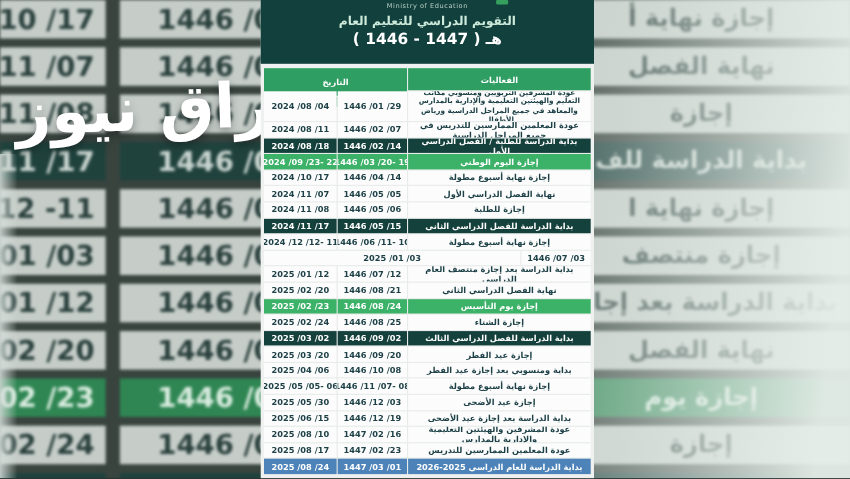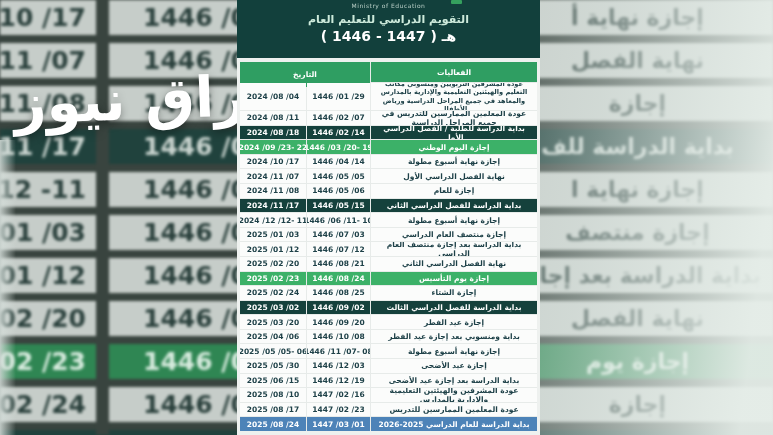--- a/index.html
+++ b/index.html
@@ -178,36 +178,35 @@
           <div class="cell c-e">إجازة نهاية أسبوع مطولة</div>
           <div class="cell c-h">1446 /04 /14</div>
           <div class="cell c-g">2024 /10 /17</div>
         </div>
         <div class="row light">
           <div class="cell c-e">نهاية الفصل الدراسي الأول</div>
           <div class="cell c-h">1446 /05 /05</div>
           <div class="cell c-g">2024 /11 /07</div>
         </div>
         <div class="row light">
-          <div class="cell c-e">إجازة للعام</div>
+          <div class="cell c-e">إجازة للطلبة</div>
           <div class="cell c-h">1446 /05 /06</div>
           <div class="cell c-g">2024 /11 /08</div>
         </div>
         <div class="row dark">
           <div class="cell c-e">بداية الدراسة للفصل الدراسي الثاني</div>
           <div class="cell c-h">1446 /05 /15</div>
           <div class="cell c-g">2024 /11 /17</div>
         </div>
         <div class="row light">
           <div class="cell c-e">إجازة نهاية أسبوع مطولة</div>
           <div class="cell c-h">1446 /06 /11- 10</div>
           <div class="cell c-g">2024 /12 /12- 11</div>
         </div>
         <div class="row light">
-          <div class="cell c-e">إجازة منتصف العام الدراسي</div>
           <div class="cell c-h">1446 /07 /03</div>
           <div class="cell c-g">2025 /01 /03</div>
         </div>
         <div class="row light">
           <div class="cell c-e">بداية الدراسة بعد إجازة منتصف العام الدراسي</div>
           <div class="cell c-h">1446 /07 /12</div>
           <div class="cell c-g">2025 /01 /12</div>
         </div>
         <div class="row light">
           <div class="cell c-e">نهاية الفصل الدراسي الثاني</div>

